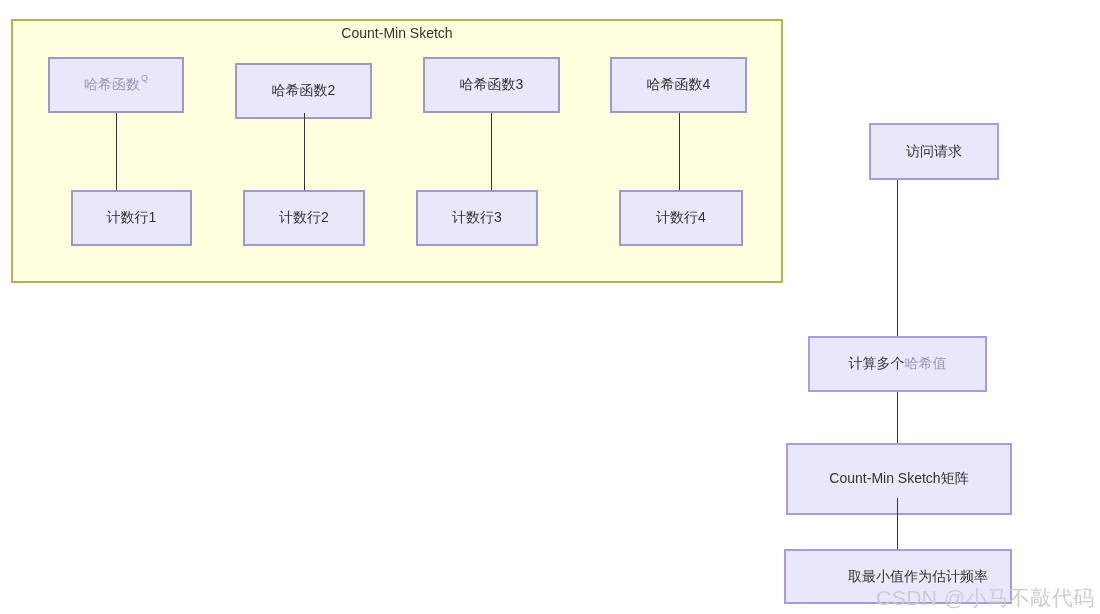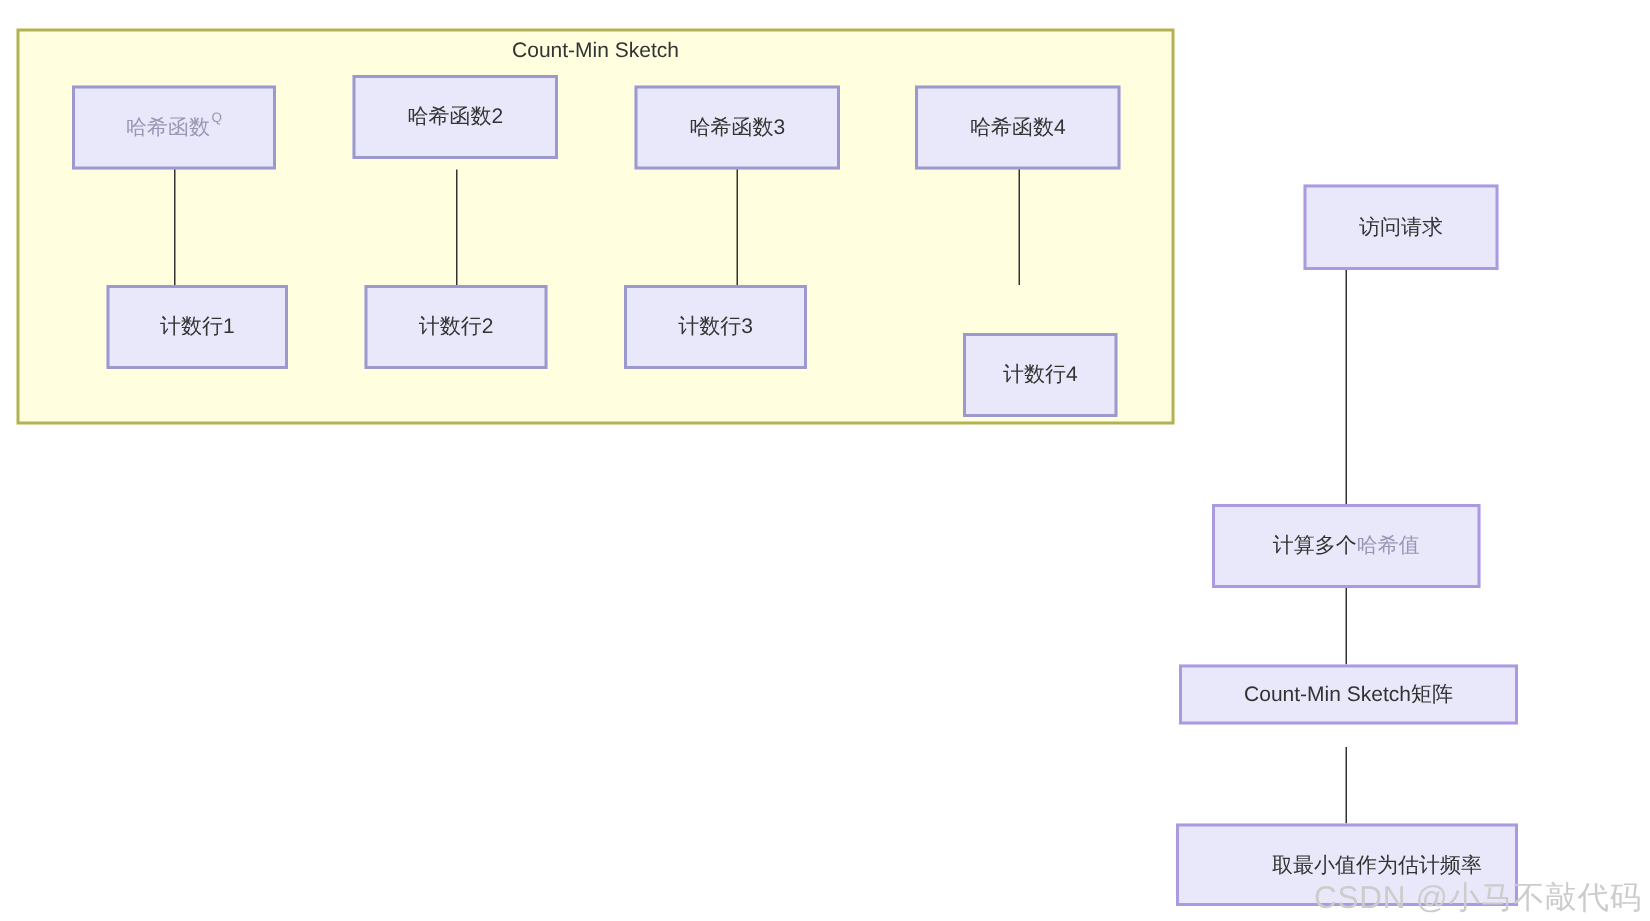--- a/index.html
+++ b/index.html
@@ -39,37 +39,37 @@
   .flow-node { border-color:var(--flow_node_border,#ab9ae0); }
   .muted { color:var(--muted_text,#9896b5); }
   sup.q { font-size:9px; line-height:0; margin-left:1px; position:relative; top:-2px; }
   .vline {
     position:absolute;
     width:1px;
     background:var(--line,#333333);
   }
   
   .h1 { left:48px;  top:57px; width:136px; height:56px; }
-  .h2 { left:235px; top:50px; width:137px; height:56px; }
+  .h2 { left:235px; top:63px; width:137px; height:56px; }
   .h3 { left:423px; top:57px; width:137px; height:56px; }
   .h4 { left:610px; top:57px; width:137px; height:56px; }
   
   .c1 { left:55px;  top:190px; width:121px; height:56px;margin-left:16px; }
   .c2 { left:243px; top:190px; width:122px; height:56px; }
   .c3 { left:416px; top:190px; width:122px; height:56px; }
-  .c4 { left:642px; top:190px; width:103px; height:56px;margin-top:32px; }
+  .c4 { left:619px; top:190px; width:124px; height:56px; }
   
   .l1 { left:116px; top:113px; height:77px; }
   .l2 { left:304px; top:113px; height:77px; }
   .l3 { left:491px; top:113px; height:77px; }
   .l4 { left:679px; top:113px; height:77px; }
   
   .f1 { left:833px; top:123px; width:130px; height:57px;margin-left:36px; }
   .f2 { left:808px; top:336px; width:179px; height:56px; }
-  .f3 { left:786px; top:443px; width:226px; height:40px; }
+  .f3 { left:786px; top:443px; width:226px; height:72px; }
   .f4 { left:784px; top:549px; width:228px; height:55px;padding-left:40px; }
   .fl1 { left:897px; top:180px; height:156px; }
   .fl2 { left:897px; top:392px; height:51px; }
   .fl3 { left:897px; top:498px; height:51px; }
   .watermark {
     position:absolute;
     left:876px; top:584px;
     font-size:21px;
     color:var(--watermark,#cccccc);
     white-space:nowrap;

